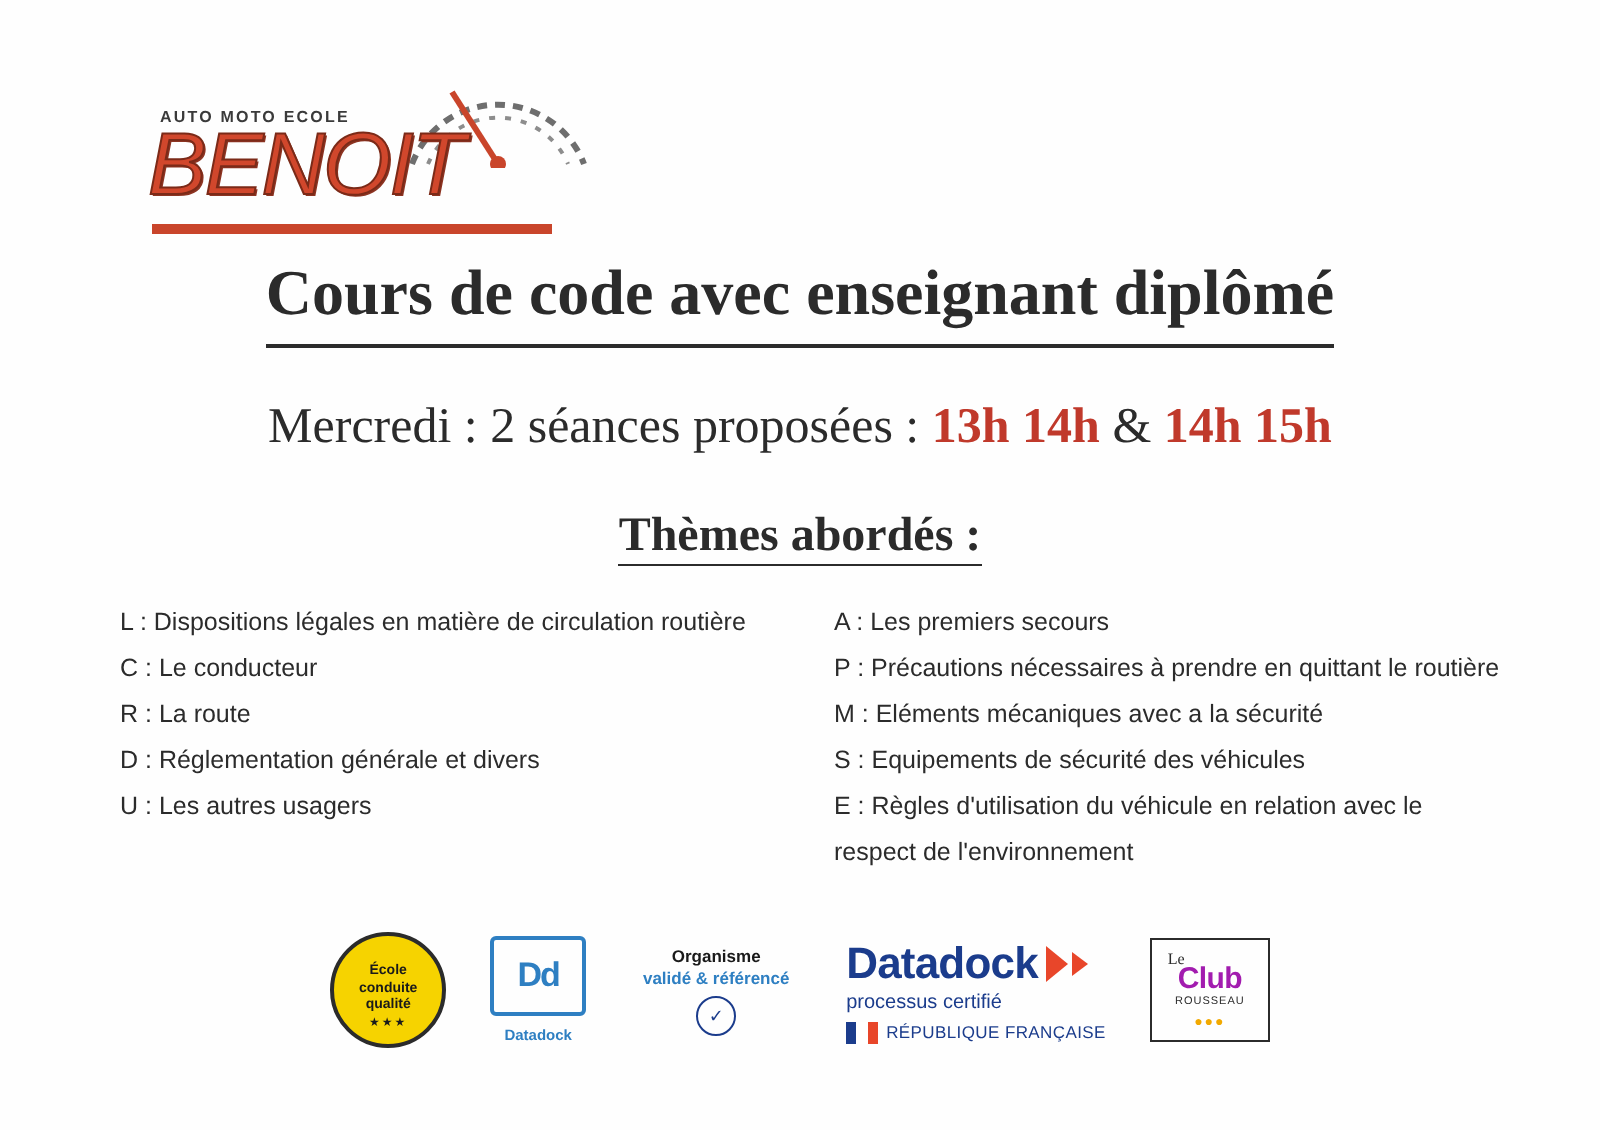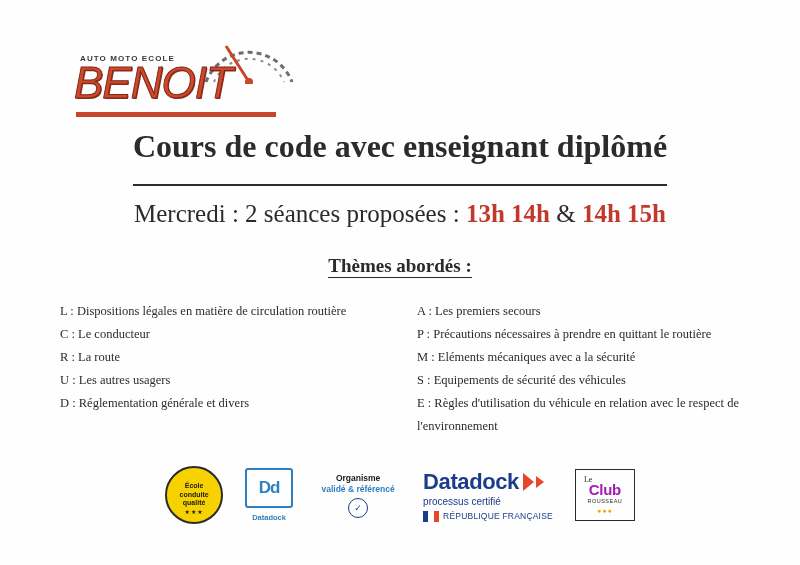--- a/index.html
+++ b/index.html
@@ -77,21 +77,21 @@
     top: 128px;
     width: 800px;
     text-align: center;
     font-family: "Liberation Serif", serif;
     font-size: 32px;
     font-weight: bold;
     color: #2b2b2b;
   }
   .main-title span {
     border-bottom: 2px solid #2b2b2b;
-    padding-bottom: 20px;
+    padding-bottom: 8px;
     text-align: right;
   }
 
   .subtitle {
     position: absolute;
     left: 0;
     top: 200px;
     width: 800px;
     text-align: center;
     font-family: "Liberation Serif", serif;
@@ -107,21 +107,21 @@
     color: #2b2b2b;
   }
 
   .themes-head {
     position: absolute;
     left: 0;
     top: 255px;
     width: 800px;
     text-align: center;
     font-family: "Liberation Serif", serif;
-    font-size: 19px;
+    font-size: 24px;
     font-weight: bold;
     color: #2b2b2b;
   }
   .themes-head span {
     border-bottom: 1.5px solid #2b2b2b;
     padding-bottom: 1px;
   }
 
   
   .themes {
@@ -134,21 +134,21 @@
   }
   .col {
     width: 345px;
   }
   .col ul {
     list-style: none;
     margin: 0;
     padding: 0;
   }
   .col li {
-    font-family: Liberation Serif, serif;
+    font-family: Liberation Sans, sans-serif;
     font-size: 12.5px;
     line-height: 23px;
     color: #2b2b2b;
   }
   .col.right li {
     padding-left: 12px;
   }
 
   
   .footer {
@@ -385,22 +385,22 @@
   <div class="themes-head">
     <span>Thèmes abordés :</span>
   </div>
 
   <div class="themes">
     <div class="col left">
       <ul>
         <li>L : Dispositions légales en matière de circulation routière</li>
         <li>C : Le conducteur</li>
         <li>R : La route</li>
+        <li>D : Réglementation générale et divers</li>
         <li>U : Les autres usagers</li>
-        <li>D : Réglementation générale et divers</li>
       </ul>
     </div>
     <div class="col right">
       <ul>
         <li>A : Les premiers secours</li>
         <li>P : Précautions nécessaires à prendre en quittant le routière</li>
         <li>M : Eléments mécaniques avec a la sécurité</li>
         <li>S : Equipements de sécurité des véhicules</li>
         <li>E : Règles d'utilisation du véhicule en relation avec le respect de l'environnement</li>
       </ul>

